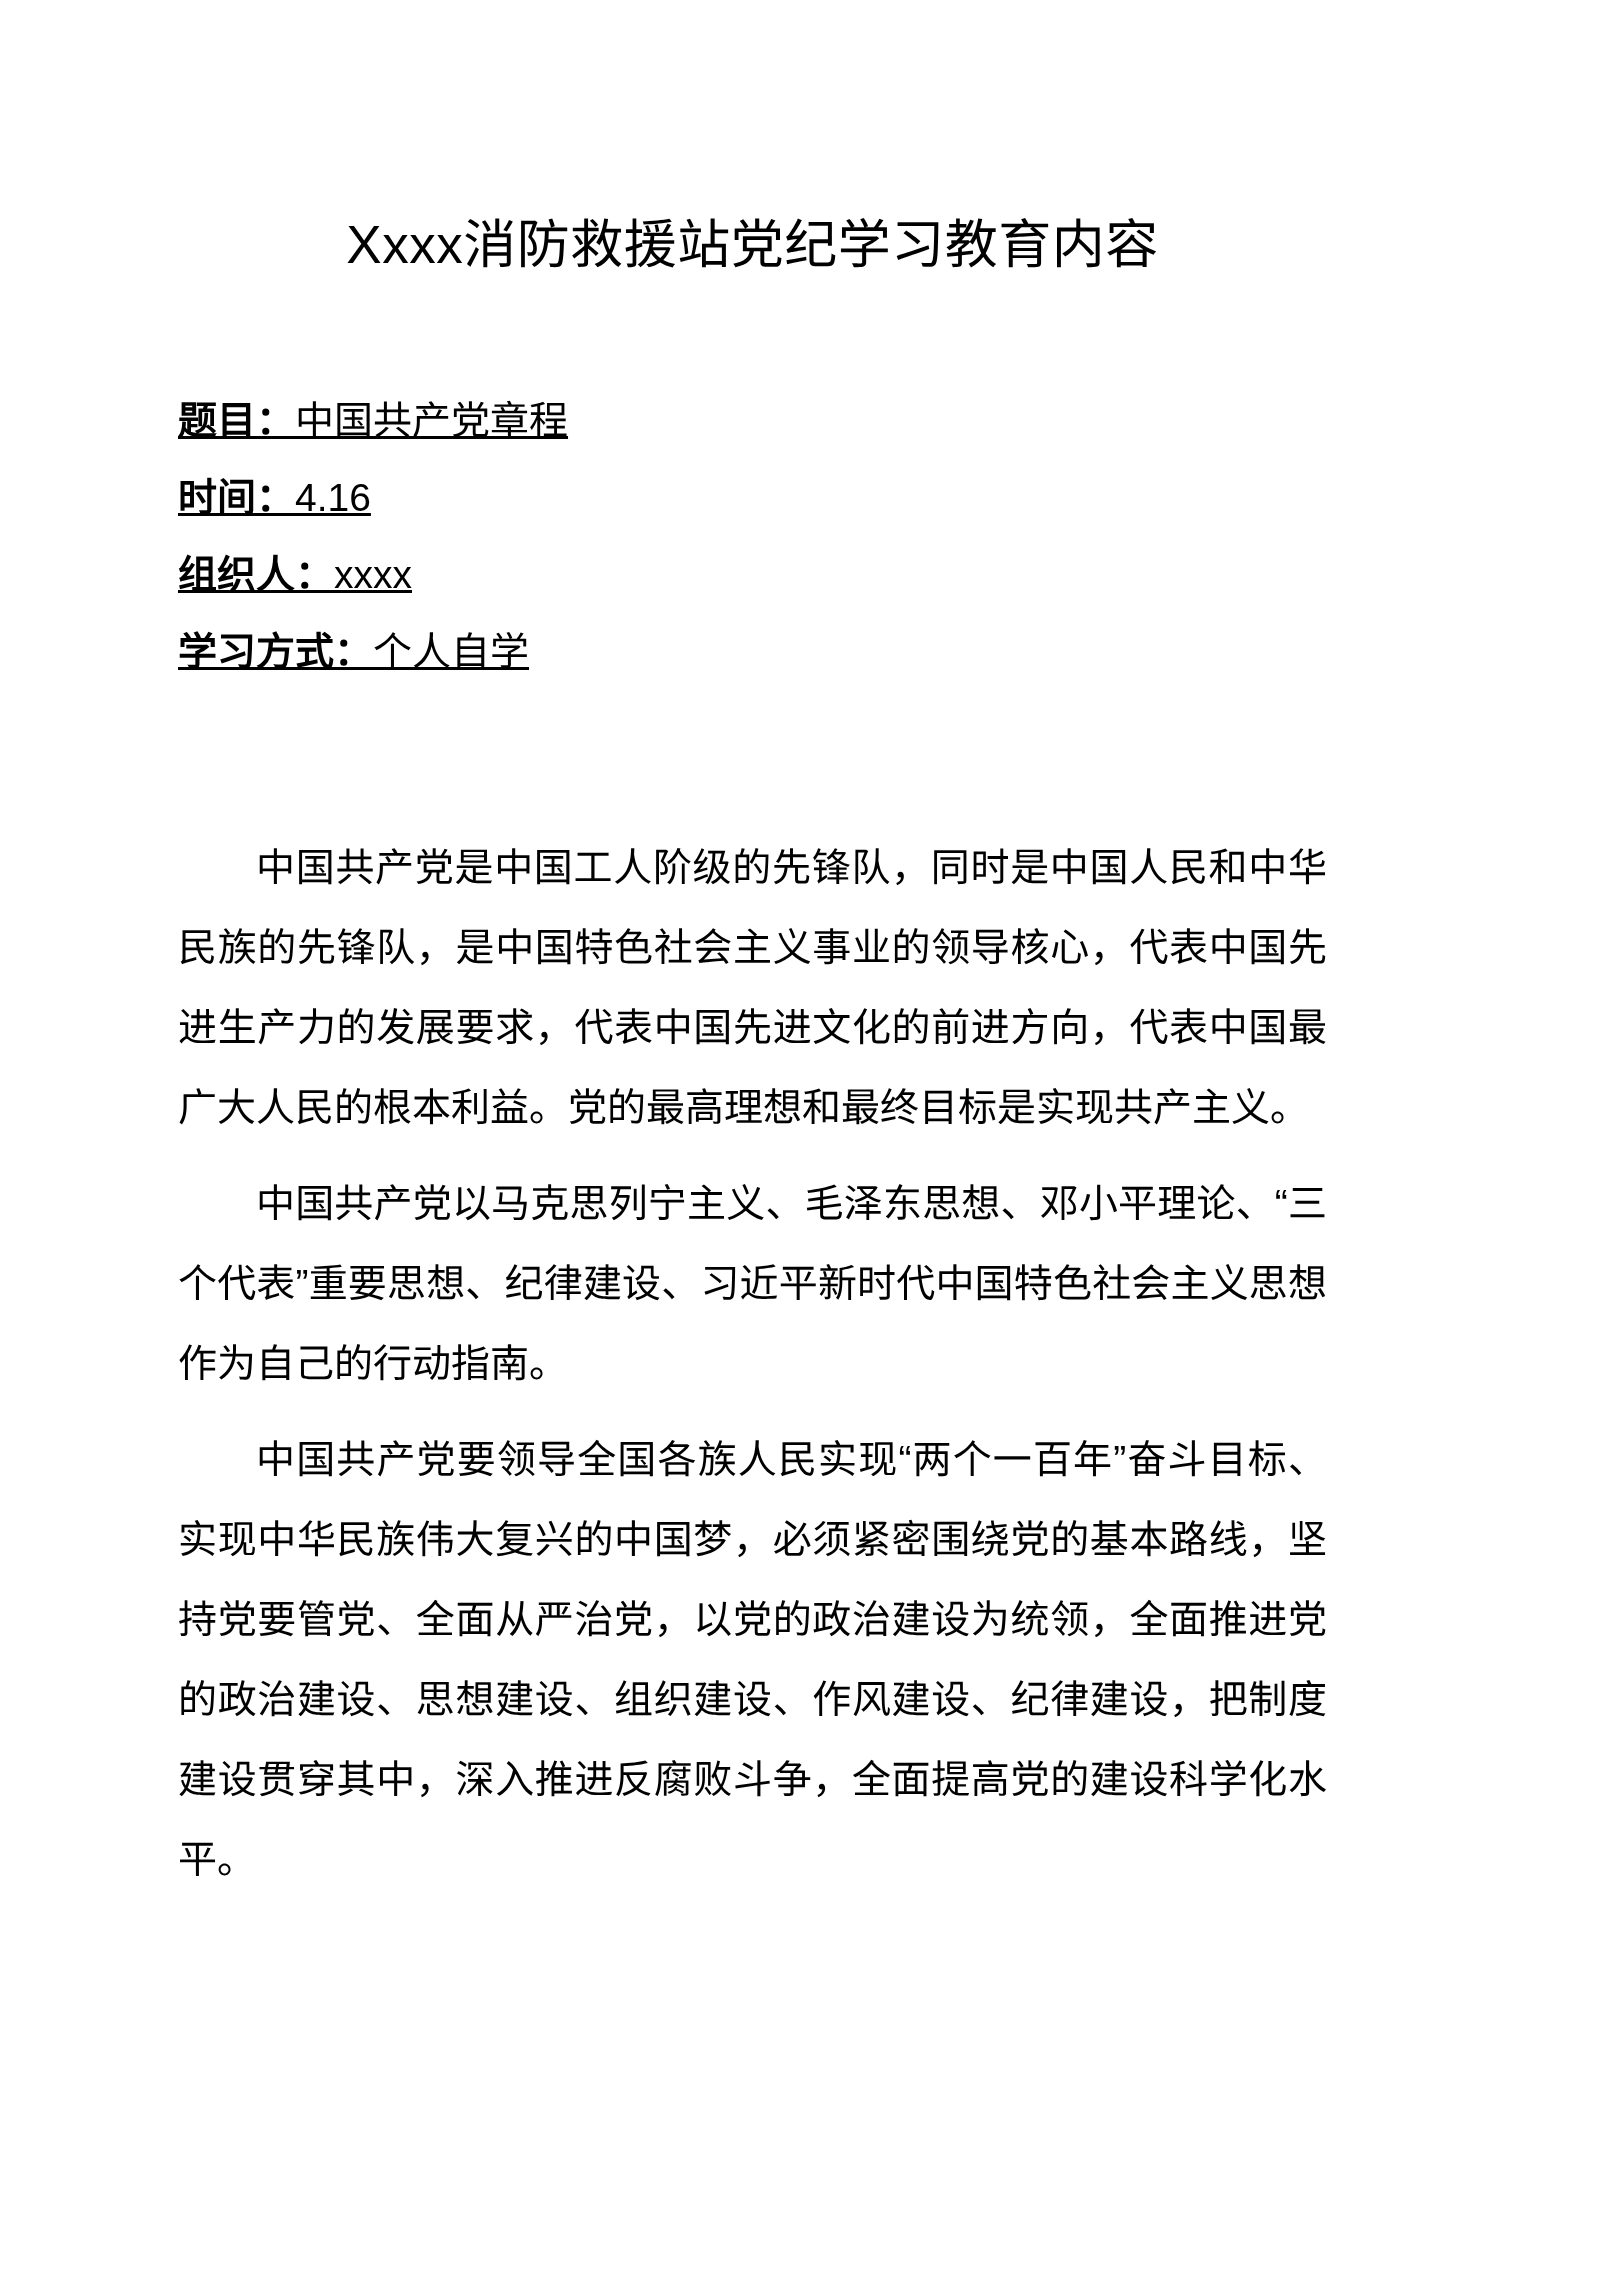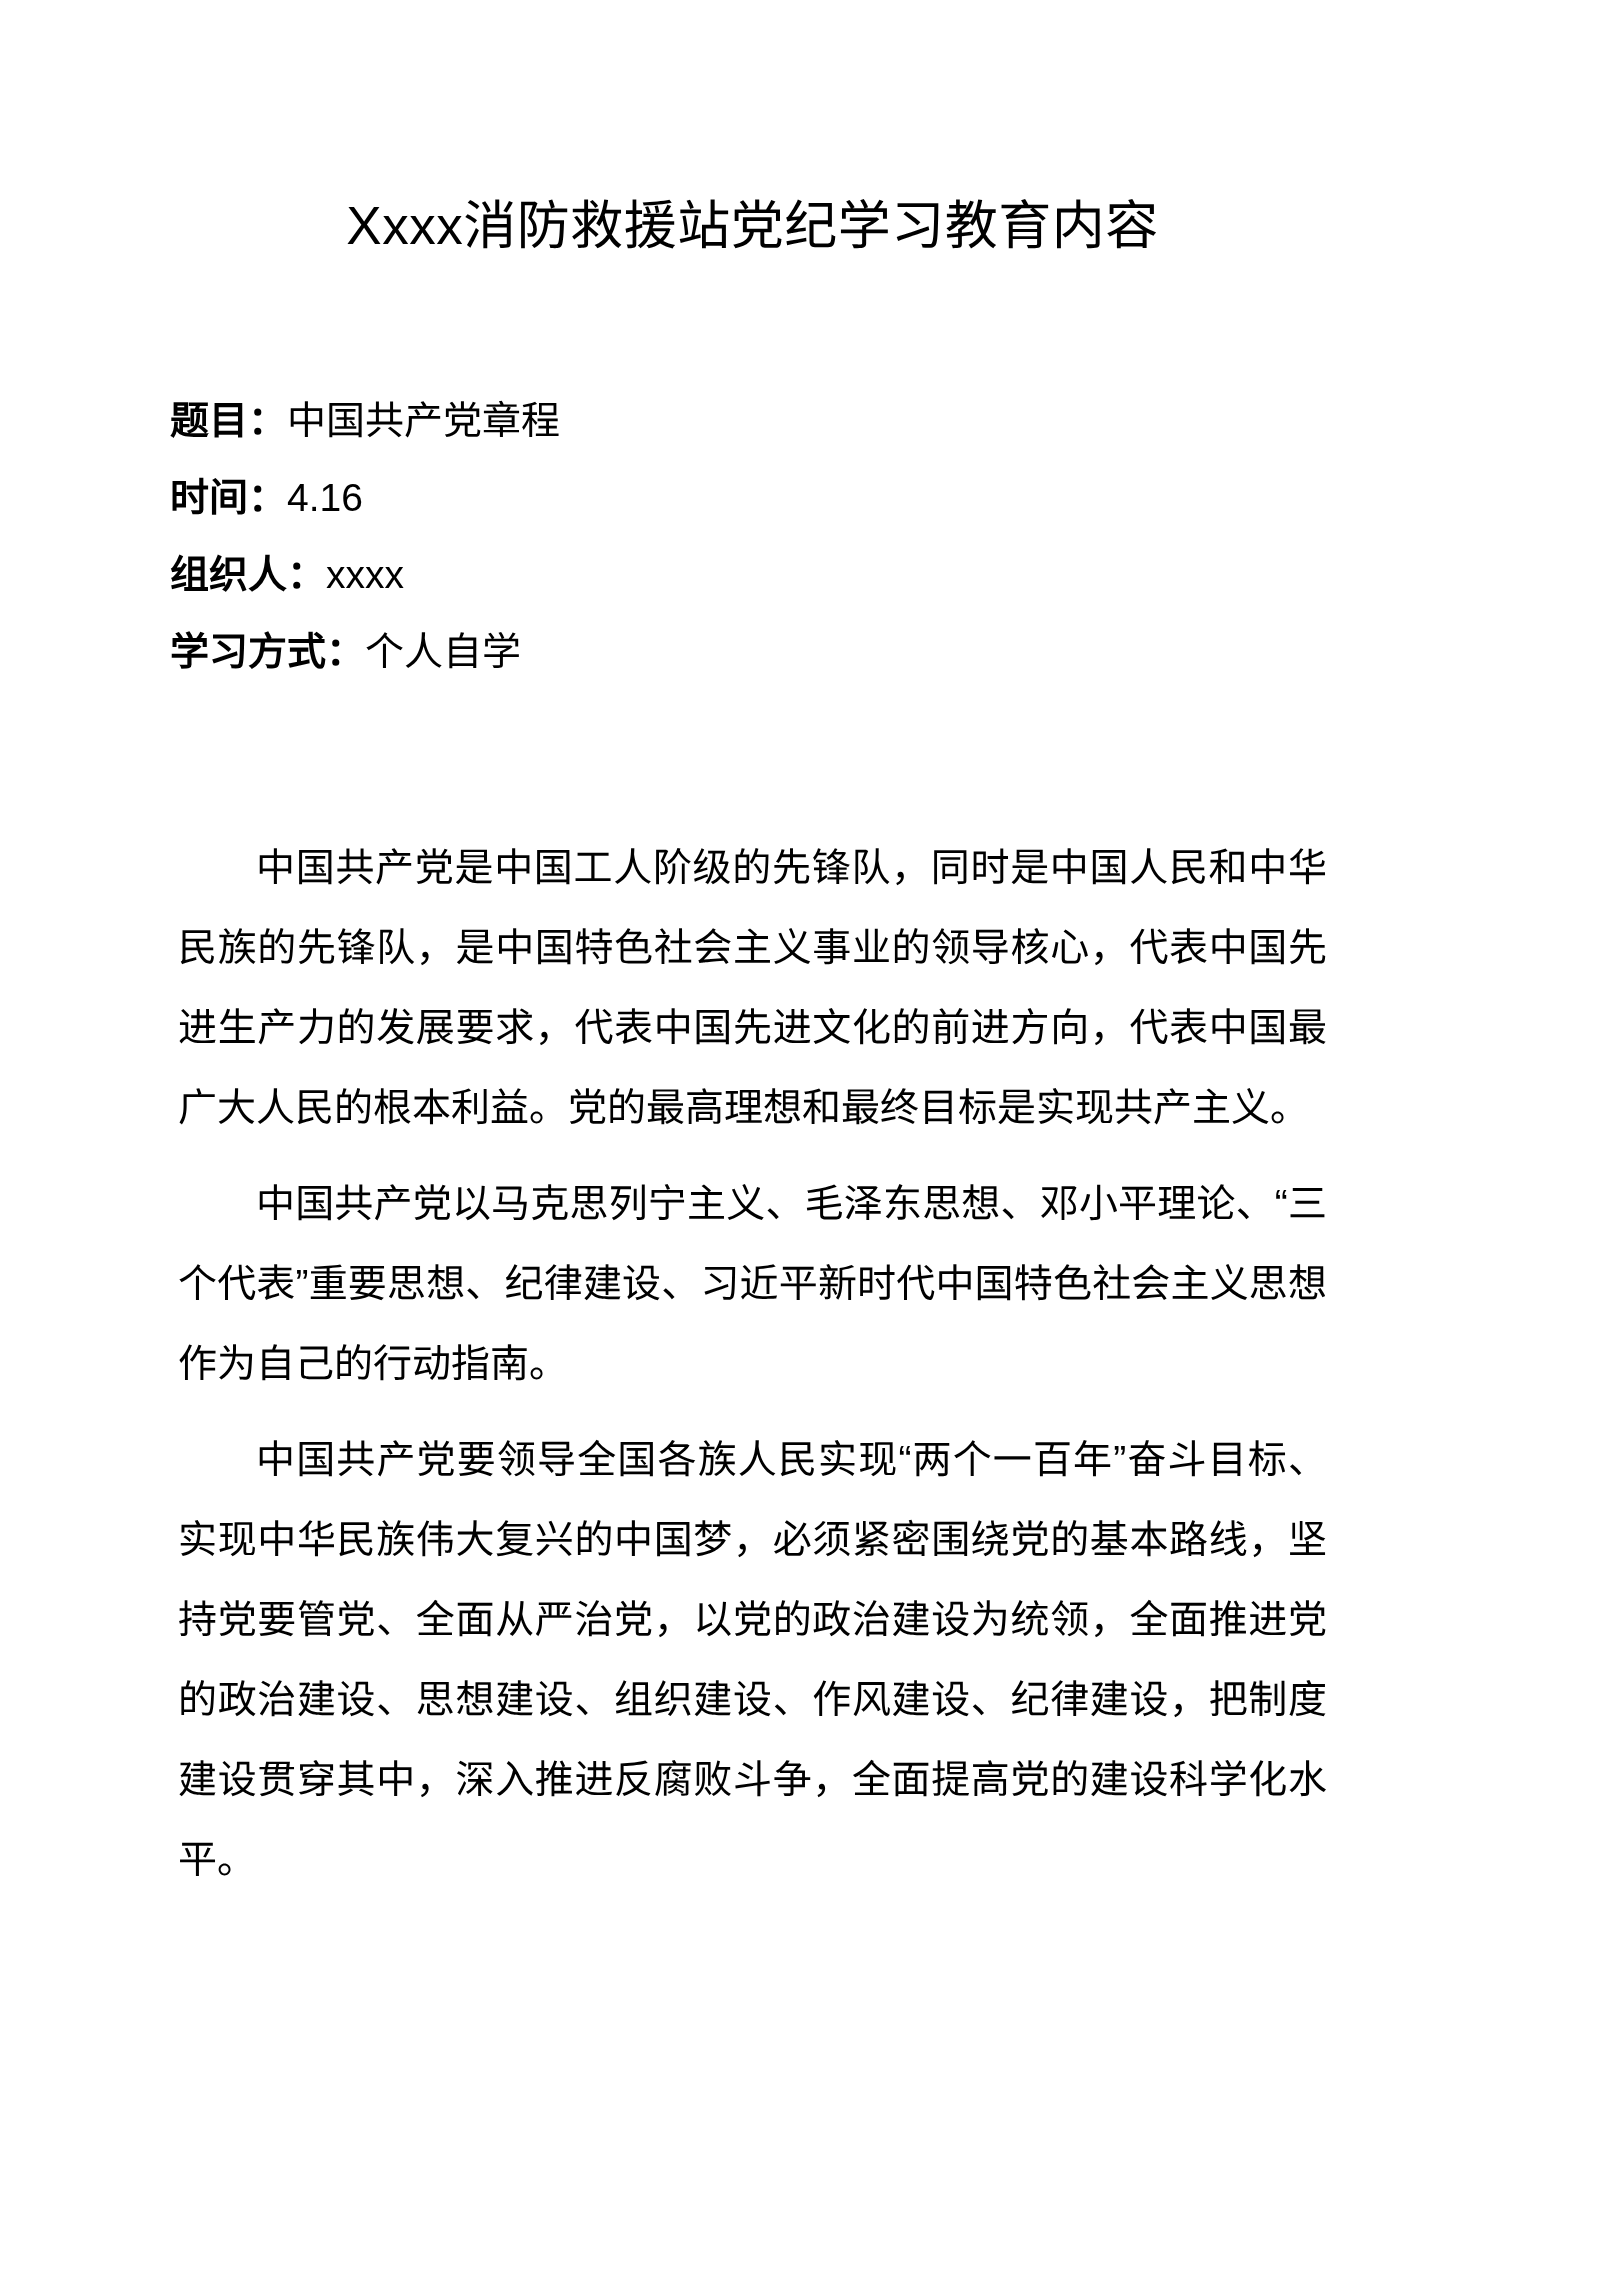--- a/index.html
+++ b/index.html
@@ -33,30 +33,31 @@
     margin: 0;
     padding: 0;
     font-size: 53px;
     font-weight: 400;
     line-height: 1.25;
     text-align: center;
     letter-spacing: 0.5px;
     white-space: nowrap;
     position: absolute;
     left: 0;
-    top: 193px;
+    top: 212px;
     width: 1181px;
   }
 
   
   .meta-block {
     position: absolute;
-    left: 8px;
+    left: 16px;
     top: 382px;
     width: 1181px;
+    text-decoration: underline;
   }
   .meta-row {
     font-size: 39px;
     line-height: 77px;
     white-space: nowrap;
   }
   .meta-label {
     font-weight: 700;
   }
   .meta-value {

